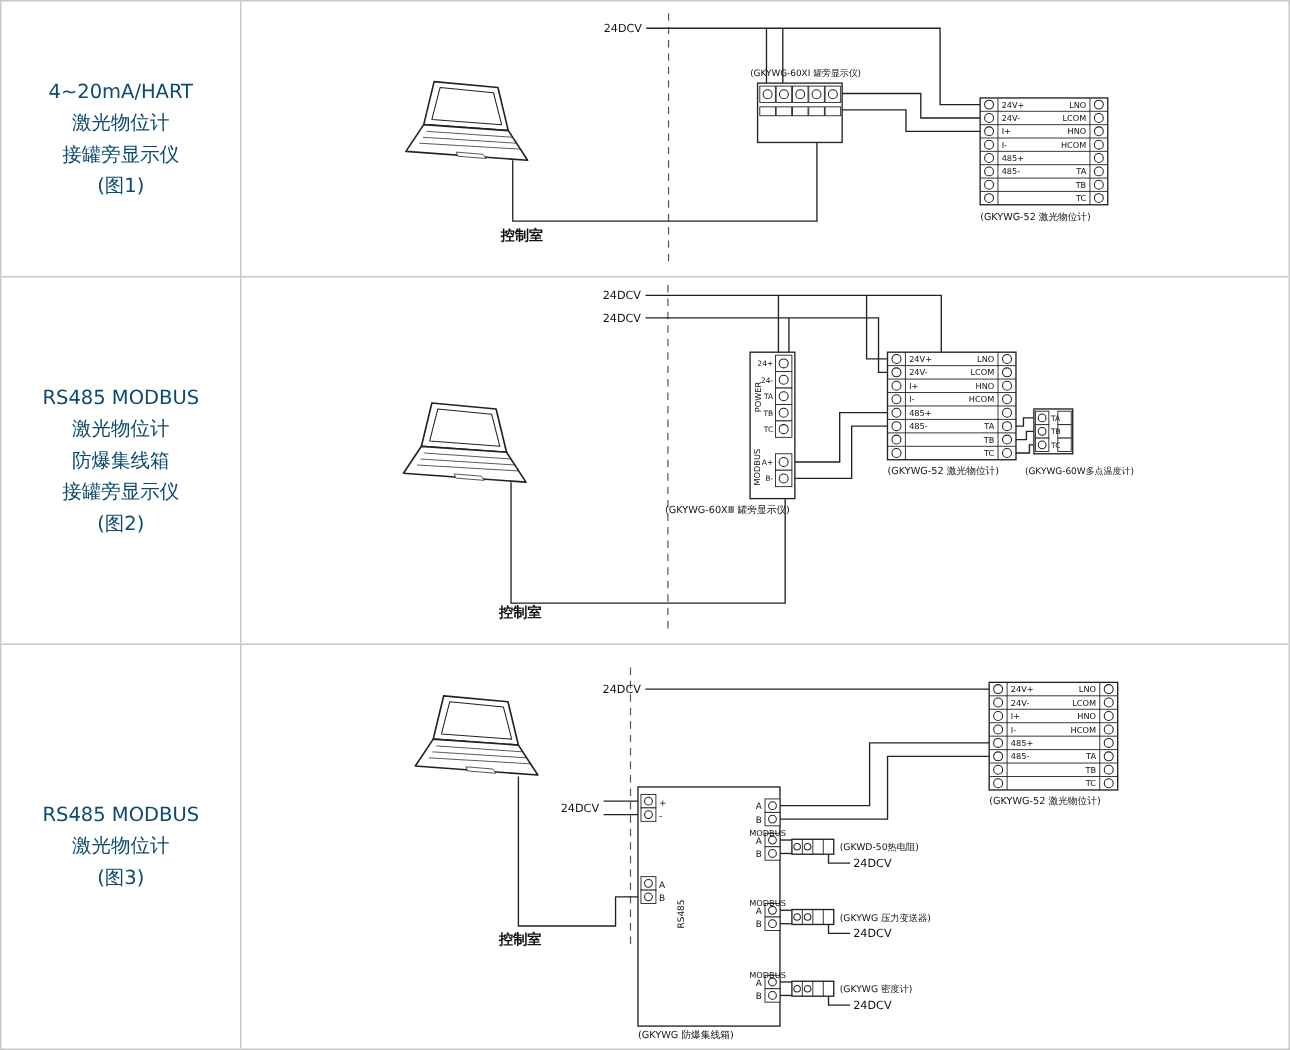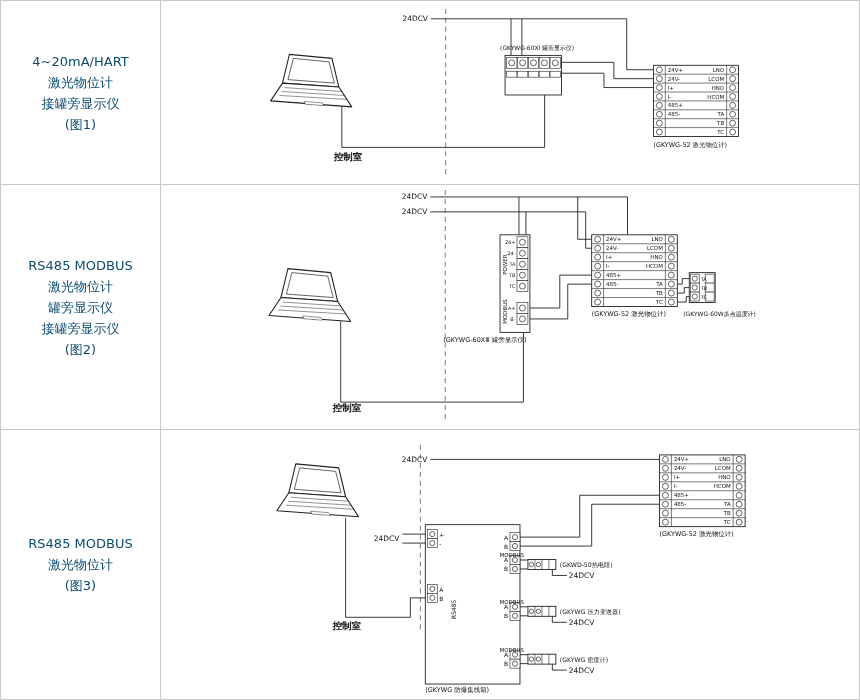--- a/index.html
+++ b/index.html
@@ -129,21 +129,21 @@
       </g>
       <use href="#laser-block" xlink:href="#laser-block" x="495" y="65"></use>
       <text class="cap" x="495" y="147.5">(GKYWG-52 激光物位计)</text>
     </svg>
   </div>
 
   <div class="band band2">
     <div class="label-cell">
       <div>RS485 MODBUS</div>
       <div>激光物位计</div>
-      <div>罐旁显示仪</div>
+      <div>防爆集线箱</div>
       <div>接罐旁显示仪</div>
       <div>(图2)</div>
     </div>
     <svg class="diagram" width="698" height="244" viewBox="0 0 700 245">
       <line class="dash" x1="285" y1="5" x2="285" y2="238"></line>
       <g>
         <polyline class="wire" points="270,12 468,12 468,50"></polyline>
         <polyline class="wire" points="359,12 359,50"></polyline>
         <polyline class="wire" points="418,12 418,54.5 432,54.5"></polyline>
         <polyline class="wire" points="270,27 426,27 426,63.5 432,63.5"></polyline>

